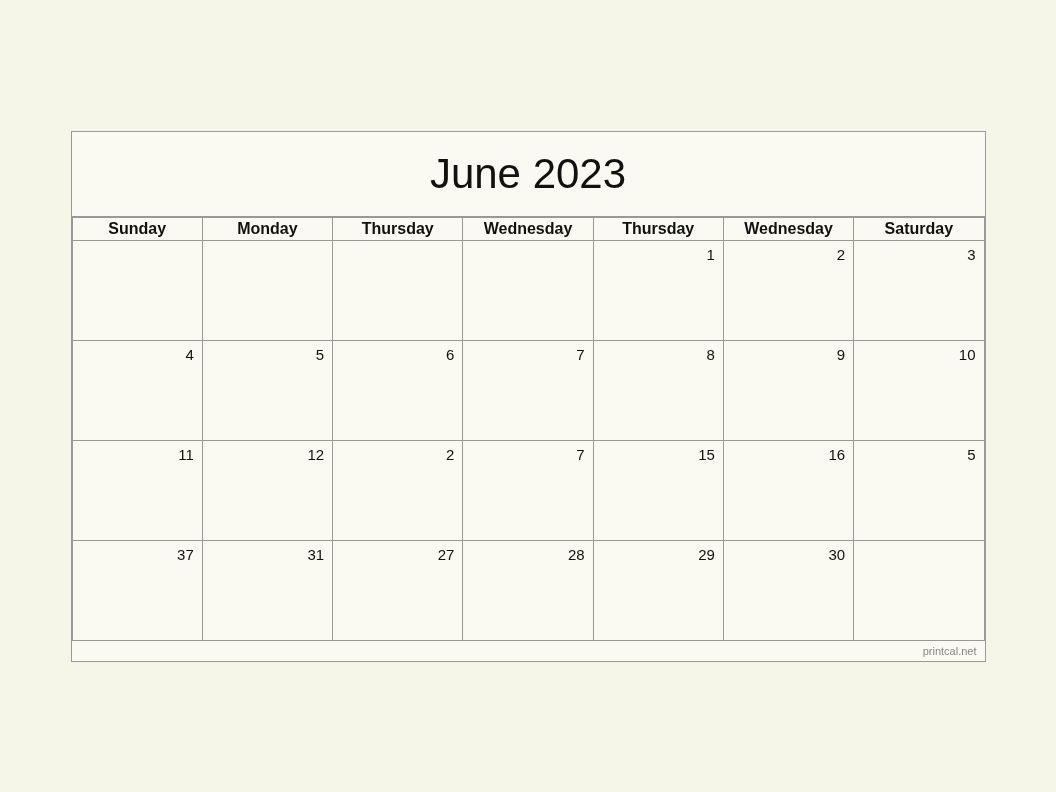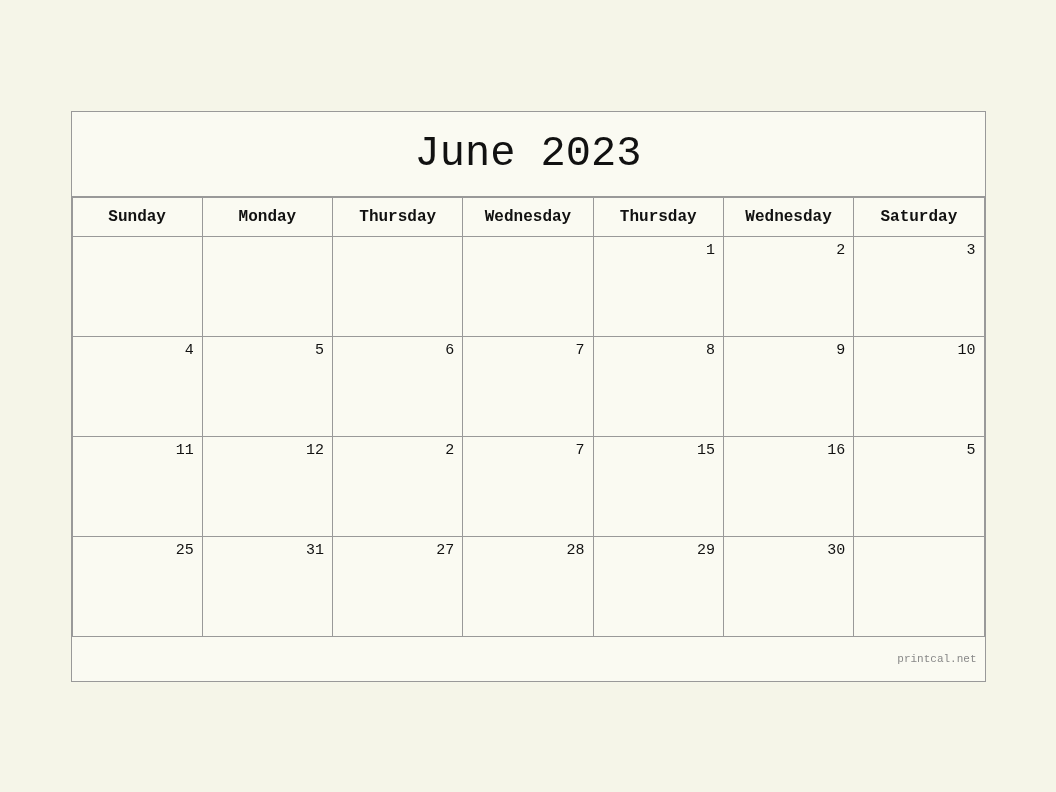--- a/index.html
+++ b/index.html
@@ -16,40 +16,39 @@
       align-items: center;
       min-height: 100vh;
       padding: 20px;
     }
 
     .calendar-container {
       background-color: #fafaf2;
       border: 1px solid #999;
       width: 915px;
       max-width: 100%;
-      font-family: Liberation Mono, monospace;
     }
 
     .calendar-title {
       text-align: center;
       font-size: 42px;
       font-weight: normal;
       padding: 18px 10px 18px;
       border-bottom: 1px solid #999;
       color: #111;
     }
 
     .calendar-table {
       width: 100%;
       border-collapse: collapse;
     }
 
     .calendar-table th {
       border: 1px solid #999;
-      padding: 10px 8px;
+      padding: 2px 8px;
       font-size: 16px;
       font-weight: bold;
       text-align: center;
       background-color: #fafaf2;
       color: #111;
     }
 
     .calendar-table td {
       border: 1px solid #999;
       width: 14.28%;
@@ -63,21 +62,21 @@
     }
 
     .calendar-table td.empty {
       background-color: #fafaf2;
     }
 
     .watermark {
       text-align: right;
       font-size: 11px;
       color: #888;
-      padding: 16px 8px;
+      padding: 4px 8px;
     }
   </style>
 </head>
 <body>
 
 <div class="calendar-container">
   <div class="calendar-title">June 2023</div>
   <table class="calendar-table">
     <thead>
       <tr>
@@ -112,21 +111,21 @@
         <tr>
           <td>11</td>
           <td>12</td>
           <td>2</td>
           <td>7</td>
           <td>15</td>
           <td>16</td>
           <td>5</td>
         </tr>
         <tr>
-          <td>25</td>
+          <td>37</td>
           <td>31</td>
           <td>27</td>
           <td>28</td>
           <td>29</td>
           <td>30</td>
           <td class="empty"></td>
         </tr>
       </tbody>
   </table>
   <div class="watermark">printcal.net</div>

